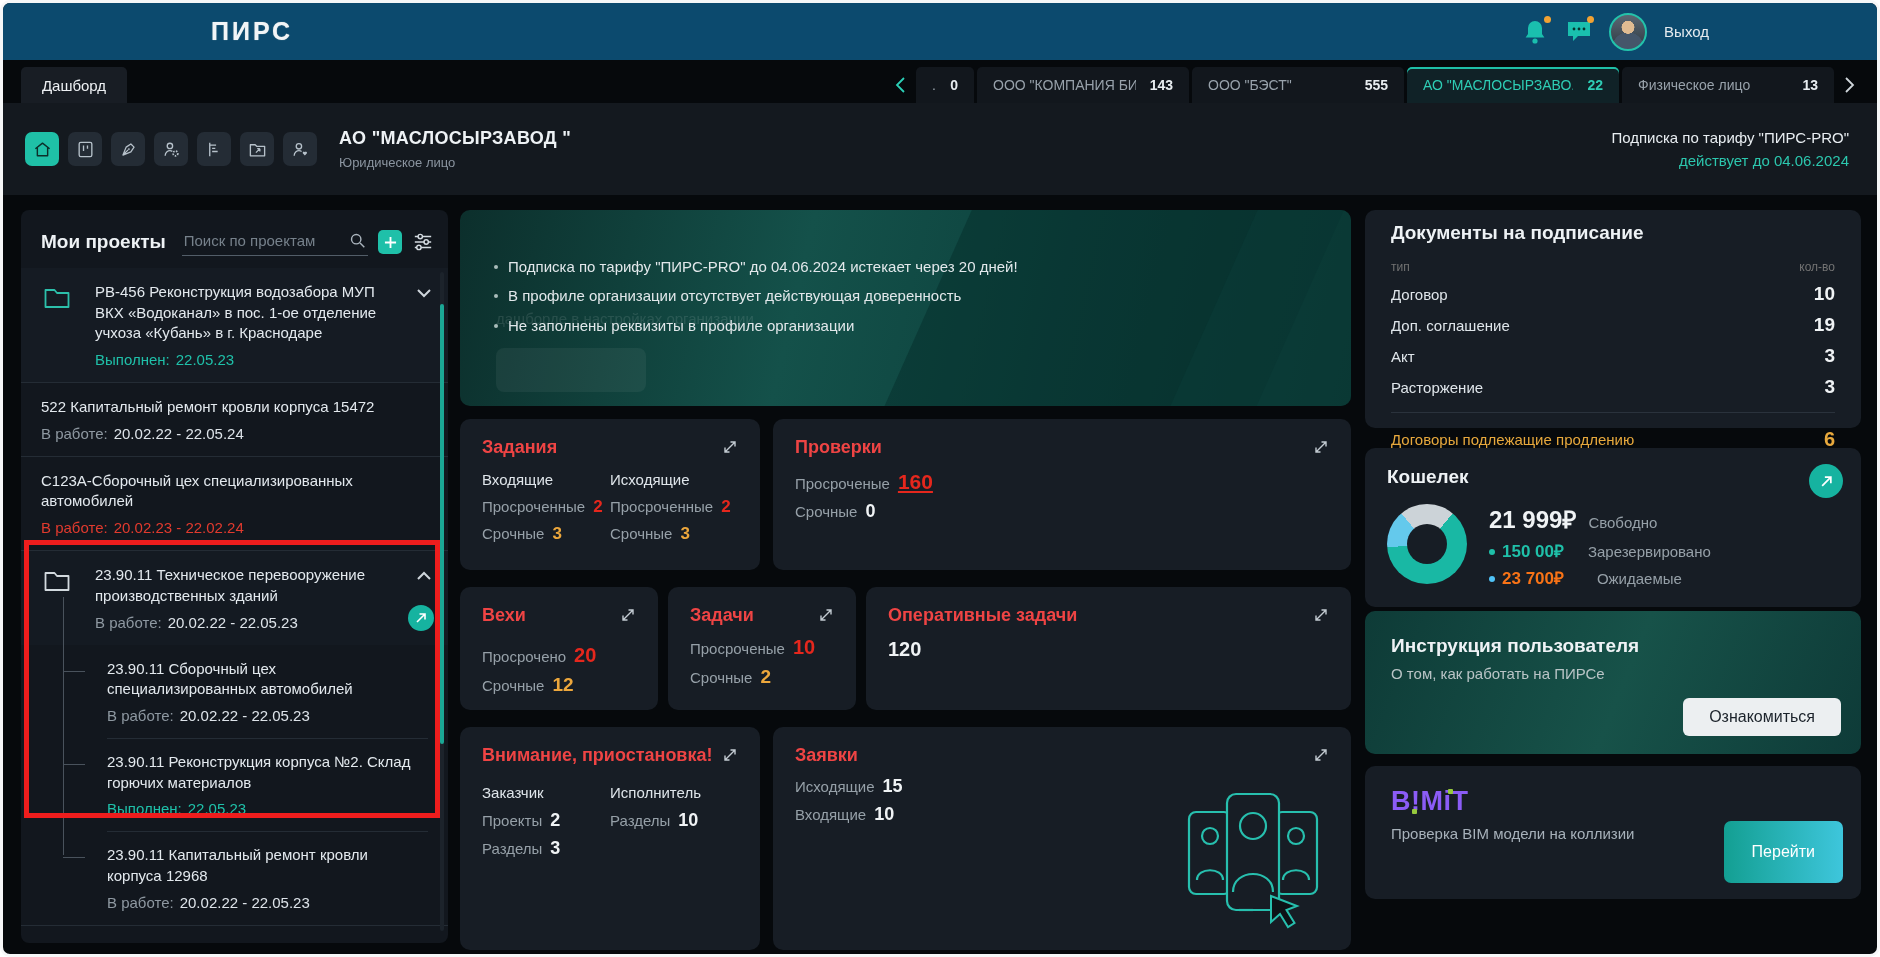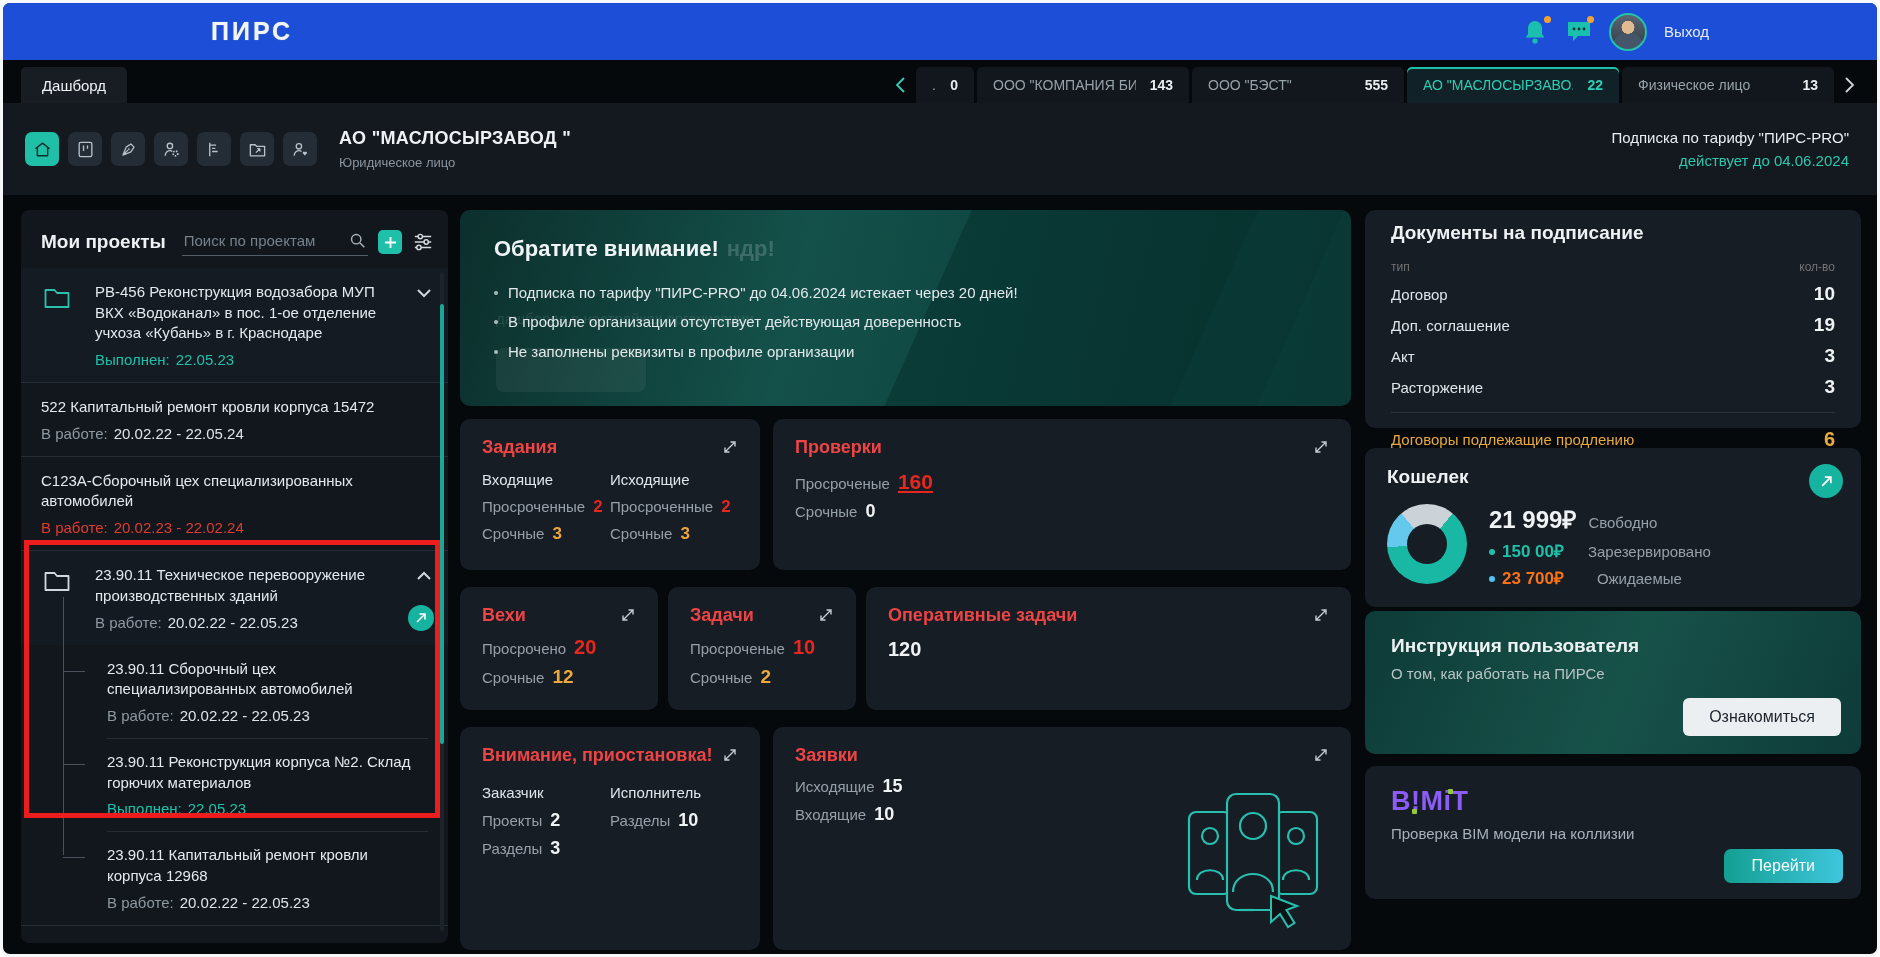--- a/index.html
+++ b/index.html
@@ -1,21 +1,21 @@
 <!DOCTYPE html>
 <html><head>
 <meta charset="utf-8">
 <style>
   * { margin:0; padding:0; box-sizing:border-box; }
   html,body { background:#fff; width:1880px; height:957px; font-family:"Liberation Sans",sans-serif; }
   .frame { position:absolute; left:0; top:0; width:1880px; height:957px; background:#06090c;
            border:3px solid #f6f7f8; border-radius:10px; overflow:hidden; }
 
   
-  .topnav { position:absolute; left:0; top:0; width:100%; height:57px; background:#1d4ed8;
+  .topnav { position:absolute; left:0; top:0; width:100%; height:57px; background:#0c4a6e;
             display:flex; align-items:center; }
   .logo { margin-left:208px; color:#f2f5f7; font-size:25px; font-weight:800; letter-spacing:3px;
           transform:scaleY(1.05); text-shadow:0 0 1px #9fb3b3; }
   .menu { display:flex; align-items:center; gap:42px; margin-left:128px; font-size:15px; }
   .menu .mi { color:#cfd6db; cursor:pointer; display:flex; align-items:center; gap:5px; position:relative; }
   .menu .mi.active { color:#35c9b2; }
   .caret { width:0; height:0; border-left:4px solid transparent; border-right:4px solid transparent;
            border-top:5px solid #cfd6db; display:inline-block; }
   .odot { position:absolute; right:-8px; top:-3px; width:6px; height:6px; border-radius:50%; background:#f2a233; }
   .nav-right { margin-left:auto; margin-right:168px; display:flex; align-items:center; gap:17px; }
@@ -172,21 +172,21 @@
   .btn-white { position:absolute; right:20px; bottom:18px; background:#eceff1; color:#1b222a;
                border:none; border-radius:6px; font-size:16px; padding:10px 26px; cursor:pointer; font-family:inherit; }
   .c-bimit { height:133px; margin-top:12px; padding:20px 26px; }
   .bimit-logo { position:relative; font-size:27px; font-weight:800; color:#8b5cf6; letter-spacing:.5px;
                 display:inline-block; }
   .bimit-logo i { position:absolute; width:5px; height:5px; background:#96c93d; border-radius:1px; }
   .bimit-logo .d1 { left:21px; bottom:3px; }
   .bimit-logo .d2 { left:57px; top:3px; }
   .bsub { color:#a7b1ba; font-size:15px; margin-top:8px; }
   .btn-teal { position:absolute; right:18px; bottom:16px; border:none; border-radius:7px; font-size:16px;
-              color:#fff; padding:8px 28px; cursor:pointer; font-family:inherit;
+              color:#fff; padding:22px 28px; cursor:pointer; font-family:inherit;
               background:linear-gradient(90deg,#139f92,#3ec6dc); }
 </style>
 </head>
 <body>
 
 <div class="frame">
 
   <header class="topnav">
     <div class="logo">ПИРС</div>
     <div class="nav-right">
@@ -395,21 +395,20 @@
     <div class="redbox"></div>
   </aside>
 
   <main class="center">
 
     <section class="banner">
       <div class="facet1"></div>
       <div class="facet2"></div>
       <div class="ghost-line">дашборде в настройках организации</div>
       <div class="ghost-btn"></div>
-      <h2><span>Обратите внимание!</span><span class="ghost-frag">ндр!</span></h2>
       <div class="blist">
         <div class="bitem">Подписка по тарифу "ПИРС-PRO"  до 04.06.2024  истекает через 20 дней!</div>
         <div class="bitem">В профиле организации отсутствует действующая доверенность</div>
         <div class="bitem">Не заполнены реквизиты в профиле организации</div>
       </div>
     </section>
 
     <div class="crow row2">
       <section class="card c-tasks">
         <div class="card-head">
@@ -444,21 +443,21 @@
     </div>
 
     <div class="crow row3">
       <section class="card c-miles">
         <div class="card-head">
           <h3>Вехи</h3>
           <svg class="exp" width="16" height="16" viewBox="0 0 16 16">
               <path d="M3 13 L13 3 M8.5 3 H13 V7.5 M3 8.5 V13 H7.5" fill="none" stroke="#c3cbd2" stroke-width="1.4"></path>
             </svg>
         </div>
-        <div class="stat" style="margin-top:10px;"><span>Просрочено</span><b class="red" style="font-size:20px;">20</b></div>
+        <div class="stat" style="margin-top:18px;"><span>Просрочено</span><b class="red" style="font-size:20px;">20</b></div>
         <div class="stat"><span>Срочные</span><b class="orange" style="font-size:19px;">12</b></div>
       </section>
       <section class="card c-tasks2">
         <div class="card-head">
           <h3>Задачи</h3>
           <svg class="exp" width="16" height="16" viewBox="0 0 16 16">
               <path d="M3 13 L13 3 M8.5 3 H13 V7.5 M3 8.5 V13 H7.5" fill="none" stroke="#c3cbd2" stroke-width="1.4"></path>
             </svg>
         </div>
         <div class="stat" style="margin-top:10px;"><span>Просроченые</span><b class="red" style="font-size:20px;">10</b></div>

